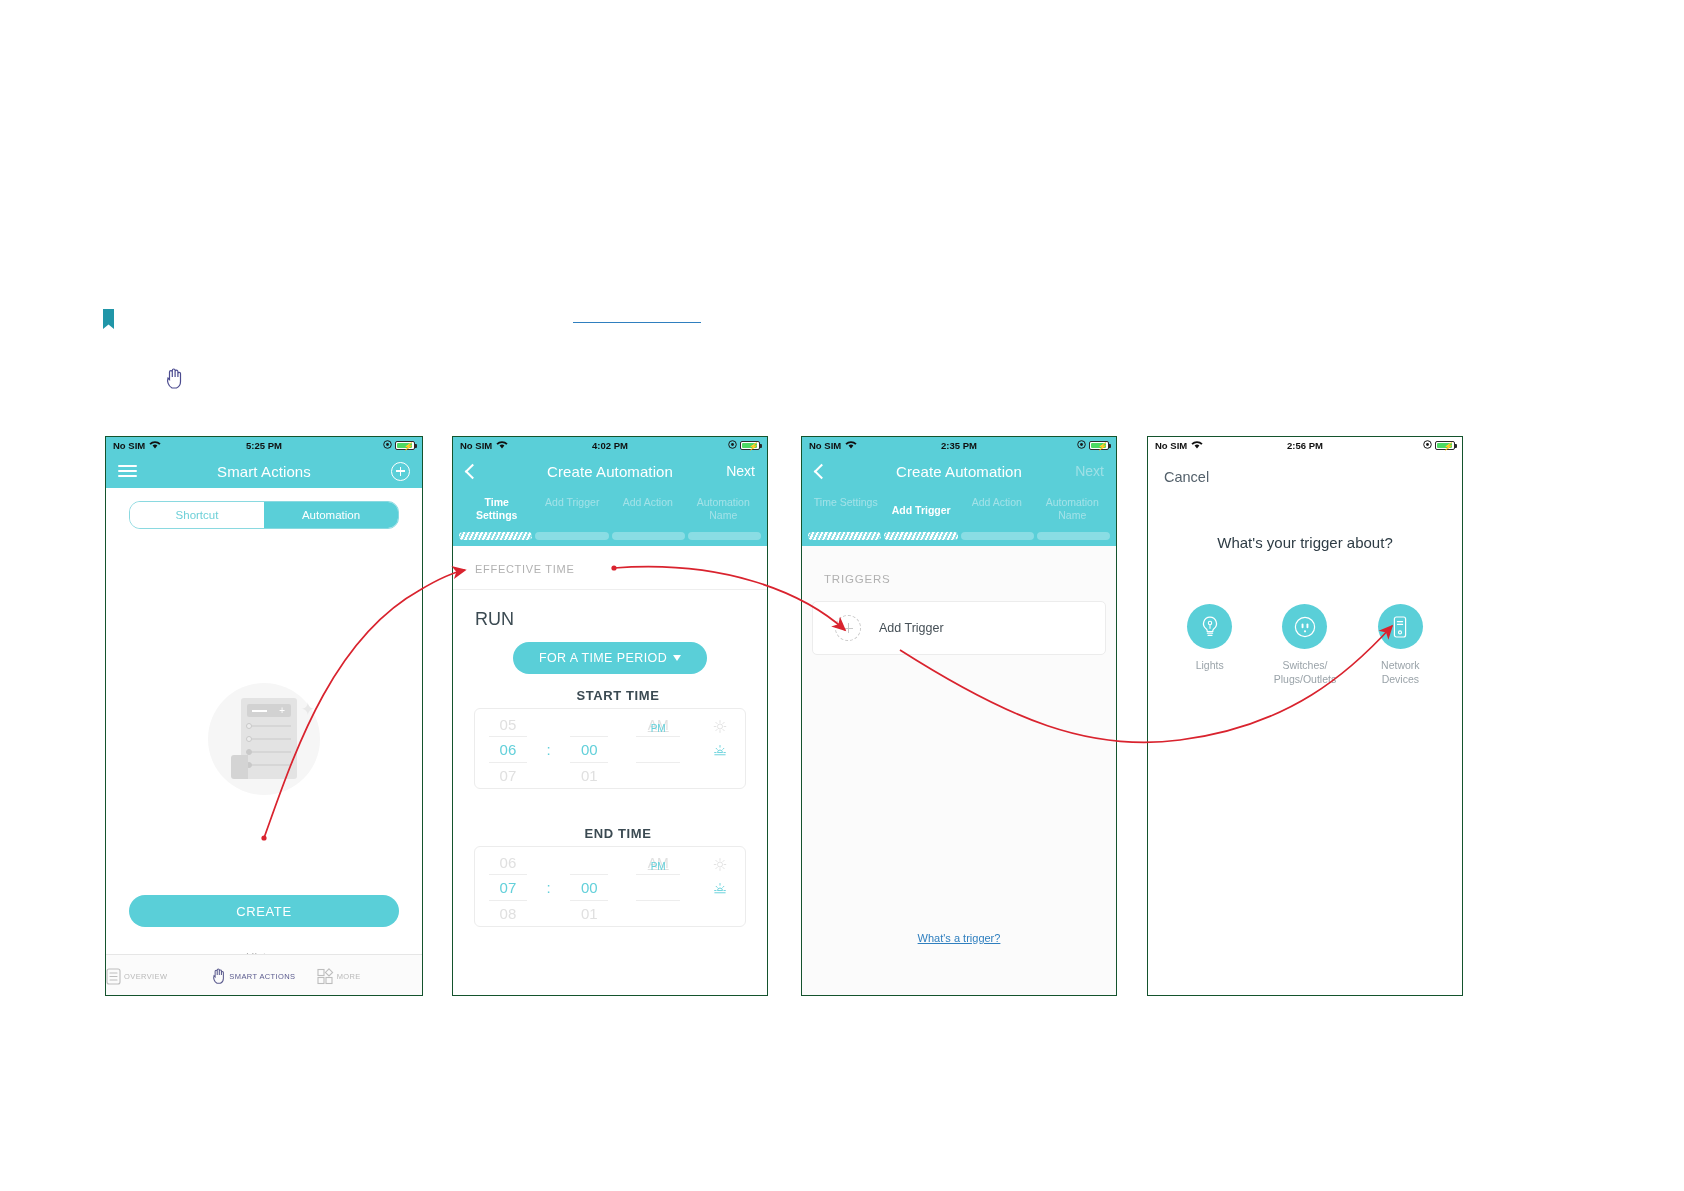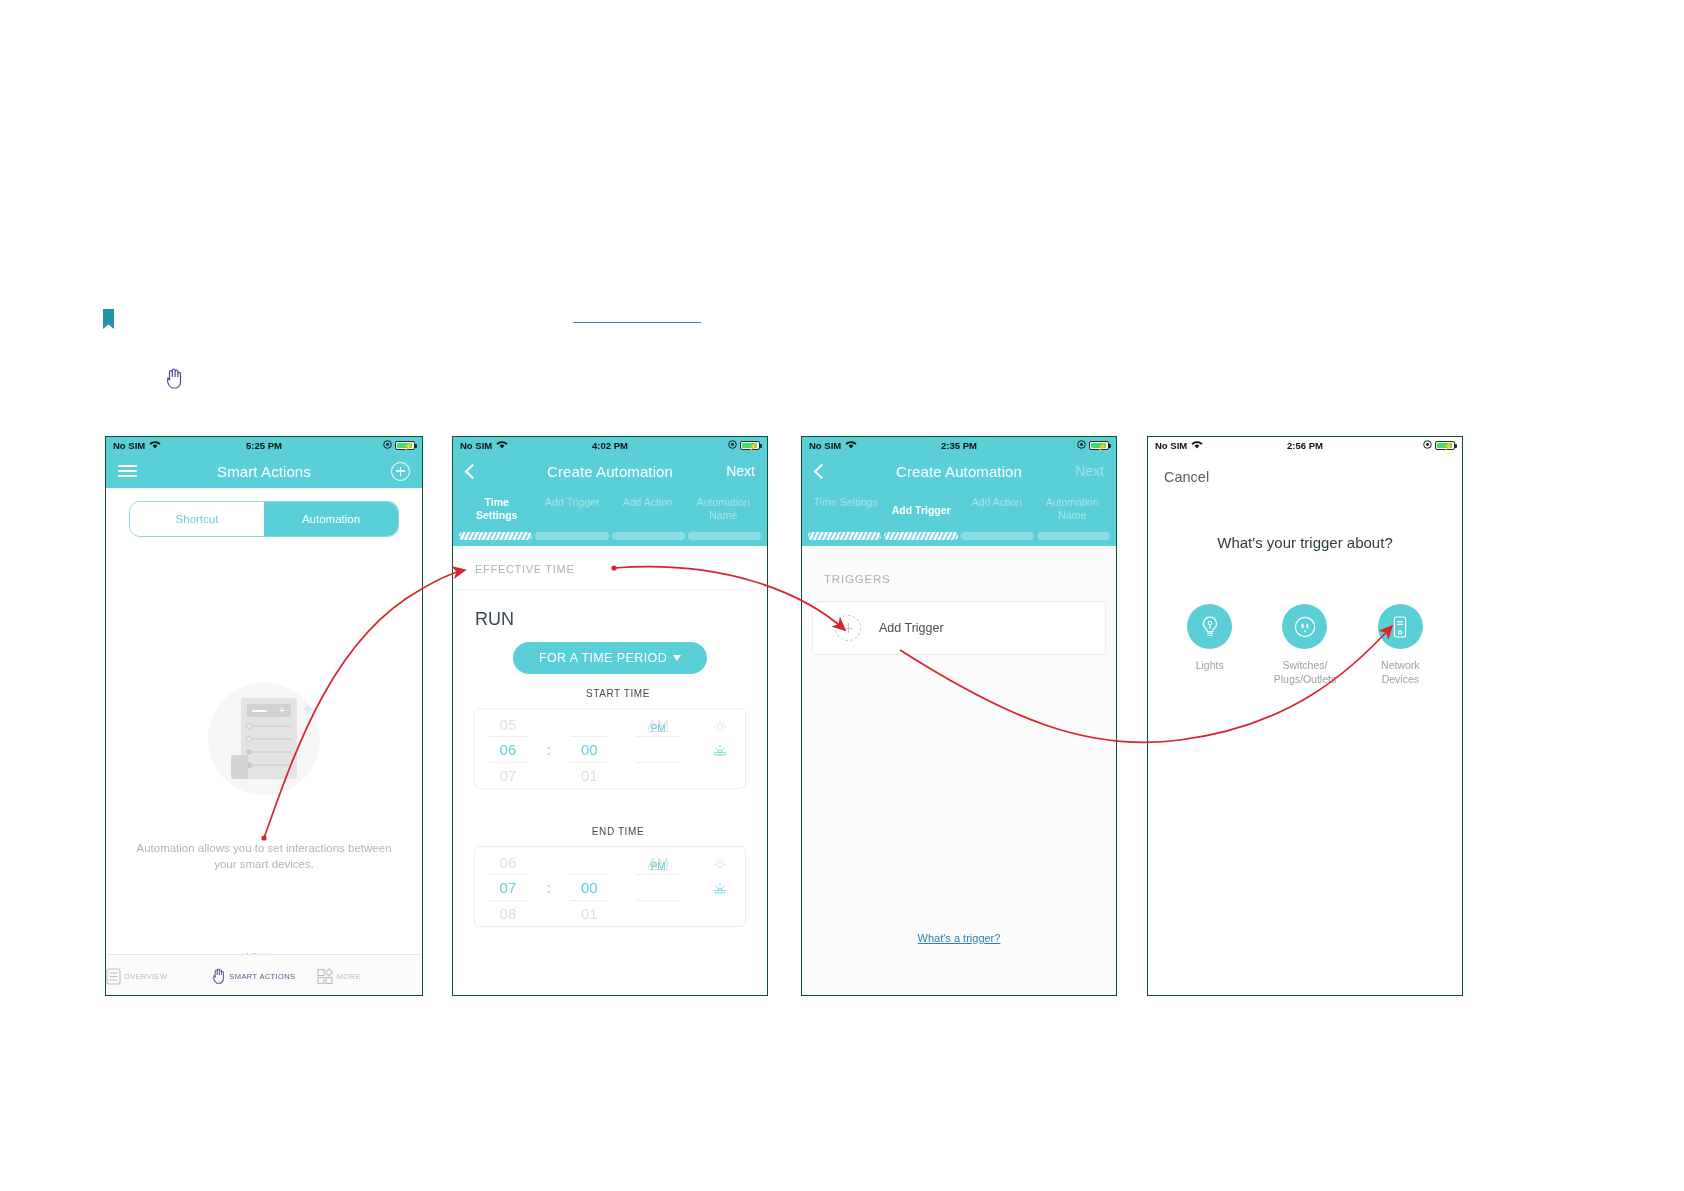--- a/index.html
+++ b/index.html
@@ -134,21 +134,21 @@
   }
   .progseg.filled {
     background: repeating-linear-gradient(
       115deg, #ffffff 0 2px, #8adde4 2px 4px);
   }
 
   
   .p1-body { background: #ffffff; height: 509px; position: relative; }
   .seg-wrap { padding: 13px 23px 0 23px; }
   .segmented {
-    display: flex; height: 36px; border: 1px solid #8ad9e0;
+    display: flex; height: 28px; border: 1px solid #8ad9e0;
     border-radius: 11px; overflow: hidden;
   }
   .seg {
     flex: 1; display: flex; align-items: center; justify-content: center;
     font-size: 11.5px; cursor: pointer;
   }
   .seg.off { background: #ffffff; color: #6ed0d8; }
   .seg.on  { background: #5acfd8; color: #ffffff; }
 
   .empty-art {
@@ -240,22 +240,22 @@
     color: #ffffff; font-size: 12.5px; letter-spacing: .4px;
     display: flex; align-items: center; justify-content: center; gap: 6px;
     cursor: pointer;
   }
   .caret-down {
     width: 0; height: 0; border-left: 4.5px solid transparent;
     border-right: 4.5px solid transparent; border-top: 6px solid #ffffff;
   }
   .time-cap {
     position: absolute; left: 16px; right: 0;
-    text-align: center; font-size: 10px; color: #3b4a52;
-    letter-spacing: .6px; font-weight: 400;
+    text-align: center; font-size: 13px; color: #3b4a52;
+    letter-spacing: .6px; font-weight: 700;
   }
   .picker {
     position: absolute; left: 21px; right: 21px;
     height: 81px; background: #ffffff; border: 1px solid #ececec;
     border-radius: 6px; display: flex;
   }
   .pcol { flex: 1; position: relative; }
   .pcol.hour  { flex: 1.1; text-decoration: underline; }
   .pcol.colon { flex: .26; }
   .pcol.min   { flex: 1.1; }
@@ -399,22 +399,22 @@
             <div class="art-dot" style="top:37.5px"></div>
           <div class="art-row" style="top:53px"></div>
             <div class="art-dot" style="top:50.5px;background:#c9c9c9;border-color:#c9c9c9"></div>
           <div class="art-row" style="top:66px"></div>
             <div class="art-dot" style="top:63.5px;background:#c9c9c9;border-color:#c9c9c9"></div>
         </div>
         <div class="art-fold"></div>
         <div class="art-star">✦</div>
       </div>
 
-      <div class="empty-text">Automation allows you to set interactions between your smart devices.</div>
-
+
+      <div class="create-btn">CREATE</div>
       <div class="history-link">History</div>
 
       <div class="tabbar">
         <div class="tab inactive">
           <span class="tab-ico">
             <svg width="15" height="17" viewBox="0 0 15 17">
                 <rect x="1" y="1" width="13" height="15" rx="2" fill="none" stroke="#bdbdbd" stroke-width="1.1"></rect>
                 <path d="M4 5h7M4 8.5h7M4 12h7" stroke="#bdbdbd" stroke-width="1.1" stroke-linecap="round"></path>
               </svg>
           </span>

